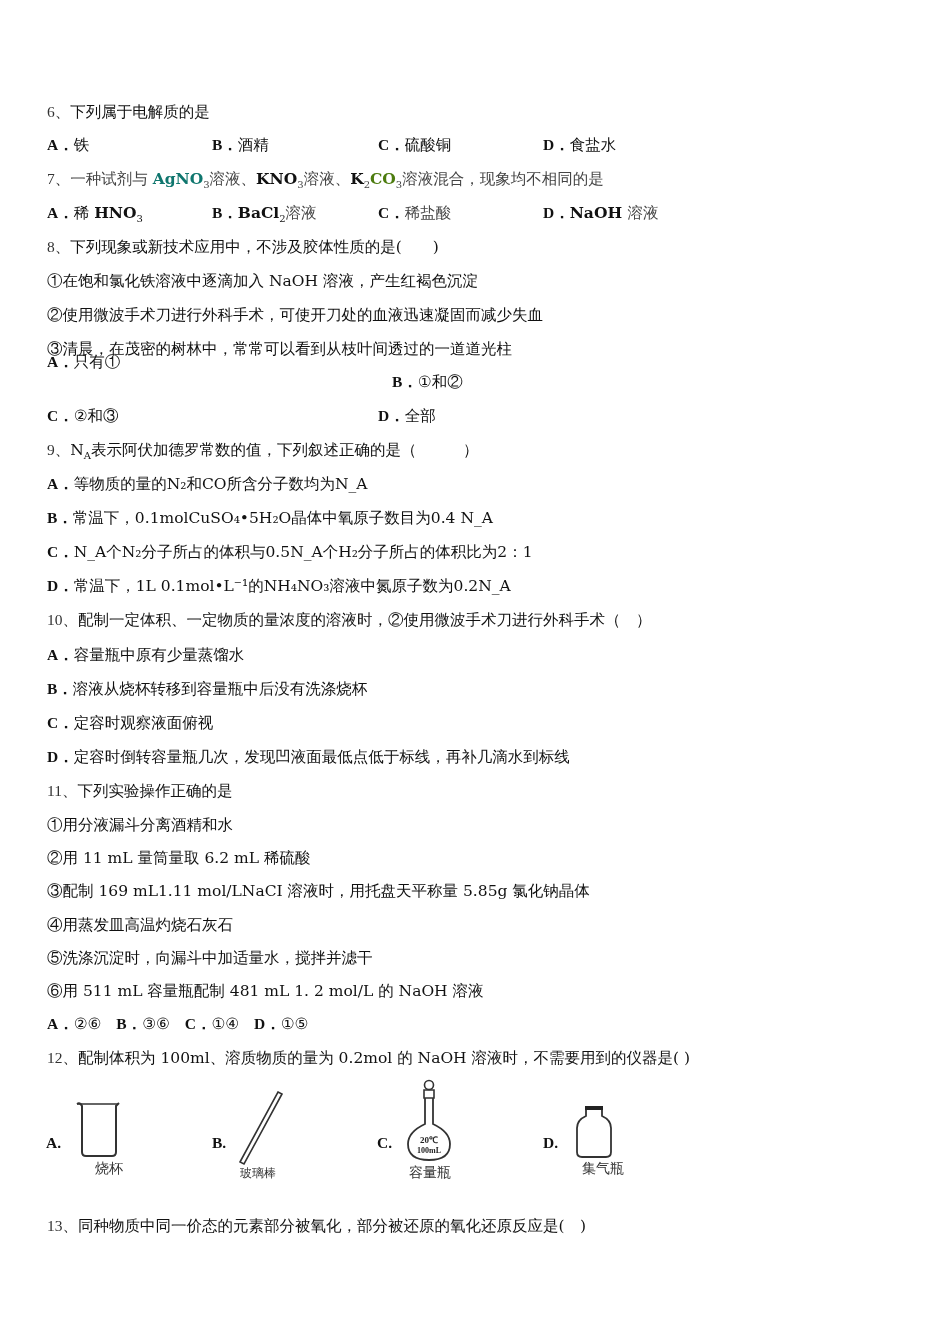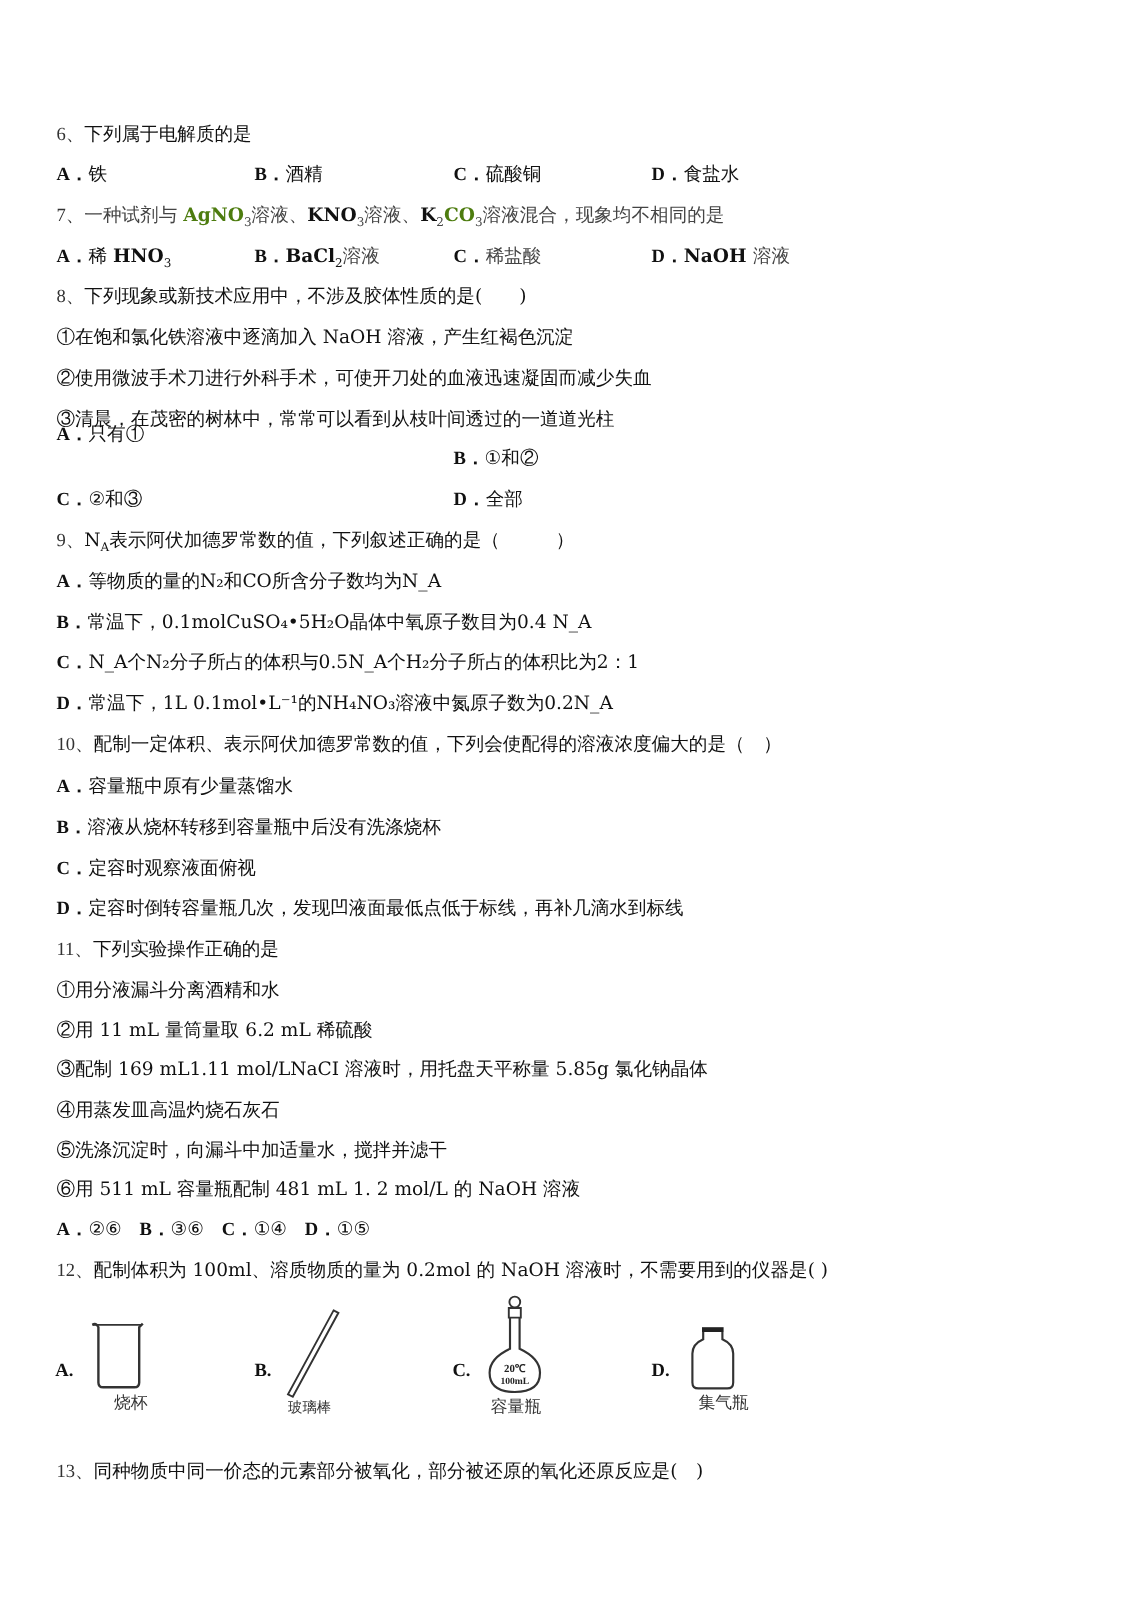--- a/index.html
+++ b/index.html
@@ -19,43 +19,43 @@
 
 <div class="line" style="top:102px">
   <span class="num">6、</span><span class="b">下列属于电解质的是</span>
 </div>
 <div class="opt" style="top:135px;left:47px"><span class="lbl">A．</span><span class="b">铁</span></div>
 <div class="opt" style="top:135px;left:212px"><span class="lbl">B．</span><span class="b">酒精</span></div>
 <div class="opt" style="top:135px;left:378px"><span class="lbl">C．</span><span class="b">硫酸铜</span></div>
 <div class="opt" style="top:135px;left:543px"><span class="lbl">D．</span><span class="b">食盐水</span></div>
 
 <div class="line" style="top:169px;color:#444">
-  <span class="num">7、</span><span>一种试剂与 </span><b style="color:#4d7c0f">AgNO</b><sub>3</sub><span>溶液、</span><b style="color:#111">KNO</b><sub>3</sub><span>溶液、</span><b style="color:#111">K</b><sub>2</sub><b style="color:#4d7c0f">CO</b><sub>3</sub><span>溶液混合，现象均不相同的是</span>
+  <span class="num">7、</span><span>一种试剂与 </span><b style="color:#0f766e">AgNO</b><sub>3</sub><span>溶液、</span><b style="color:#111">KNO</b><sub>3</sub><span>溶液、</span><b style="color:#111">K</b><sub>2</sub><b style="color:#4d7c0f">CO</b><sub>3</sub><span>溶液混合，现象均不相同的是</span>
 </div>
 <div class="opt" style="top:203px;left:47px"><span class="lbl">A．</span><span>稀 </span><b>HNO</b><sub>3</sub></div>
 <div class="opt" style="top:203px;left:212px"><span class="lbl">B．</span><b>BaCl</b><sub>2</sub><span style="color:#444">溶液</span></div>
 <div class="opt" style="top:203px;left:378px"><span class="lbl">C．</span><span style="color:#444">稀盐酸</span></div>
 <div class="opt" style="top:203px;left:543px"><span class="lbl">D．</span><b>NaOH </b><span style="color:#444">溶液</span></div>
 
 <div class="line" style="top:237px"><span class="num">8、</span><span class="b">下列现象或新技术应用中，不涉及胶体性质的是(　　)</span></div>
 <div class="line b" style="top:271px">①在饱和氯化铁溶液中逐滴加入 NaOH 溶液，产生红褐色沉淀</div>
 <div class="line b" style="top:305px">②使用微波手术刀进行外科手术，可使开刀处的血液迅速凝固而减少失血</div>
 <div class="line b" style="top:339px">③清晨，在茂密的树林中，常常可以看到从枝叶间透过的一道道光柱</div>
 <div class="opt" style="top:352px;left:47px"><span class="lbl">A．</span><span class="b">只有①</span></div>
-<div class="opt" style="top:372px;left:378px"><span class="lbl">B．</span><span class="b">①和②</span></div>
+<div class="opt" style="top:372px;left:392px"><span class="lbl">B．</span><span class="b">①和②</span></div>
 <div class="opt" style="top:406px;left:47px"><span class="lbl">C．</span><span class="b">②和③</span></div>
 <div class="opt" style="top:406px;left:378px"><span class="lbl">D．</span><span class="b">全部</span></div>
 
 <div class="line" style="top:440px"><span class="num">9、</span><span>N<sub>A</sub></span><span class="b">表示阿伏加德罗常数的值，下列叙述正确的是（　　　）</span></div>
 <div class="opt" style="top:474px;left:47px"><span class="lbl">A．</span><span class="b">等物质的量的N₂和CO所含分子数均为N_A</span></div>
 <div class="opt" style="top:508px;left:47px"><span class="lbl">B．</span><span class="b">常温下，0.1molCuSO₄•5H₂O晶体中氧原子数目为0.4 N_A</span></div>
 <div class="opt" style="top:542px;left:47px"><span class="lbl">C．</span><span class="b">N_A个N₂分子所占的体积与0.5N_A个H₂分子所占的体积比为2：1</span></div>
 <div class="opt" style="top:576px;left:47px"><span class="lbl">D．</span><span class="b">常温下，1L 0.1mol•L⁻¹的NH₄NO₃溶液中氮原子数为0.2N_A</span></div>
 
-<div class="line" style="top:610px"><span class="num">10、</span><span class="b">配制一定体积、表示阿伏加德罗常数的值，下列会使配得的溶液浓度偏大的是（　）</span></div>
+<div class="line" style="top:610px"><span class="num">10、</span><span class="b">配制一定体积、一定物质的量浓度的溶液时，②使用微波手术刀进行外科手术（　）</span></div>
 <div class="opt" style="top:645px;left:47px"><span class="lbl">A．</span><span class="b">容量瓶中原有少量蒸馏水</span></div>
 <div class="opt" style="top:679px;left:47px"><span class="lbl">B．</span><span class="b">溶液从烧杯转移到容量瓶中后没有洗涤烧杯</span></div>
 <div class="opt" style="top:713px;left:47px"><span class="lbl">C．</span><span class="b">定容时观察液面俯视</span></div>
 <div class="opt" style="top:747px;left:47px"><span class="lbl">D．</span><span class="b">定容时倒转容量瓶几次，发现凹液面最低点低于标线，再补几滴水到标线</span></div>
 
 <div class="line" style="top:781px"><span class="num">11、</span><span class="b">下列实验操作正确的是</span></div>
 <div class="line b" style="top:815px">①用分液漏斗分离酒精和水</div>
 <div class="line b" style="top:848px">②用 11 mL 量筒量取 6.2 mL 稀硫酸</div>
 <div class="line b" style="top:881px">③配制 169 mL1.11 mol/LNaCI 溶液时，用托盘天平称量 5.85g 氯化钠晶体</div>
 <div class="line b" style="top:915px">④用蒸发皿高温灼烧石灰石</div>

